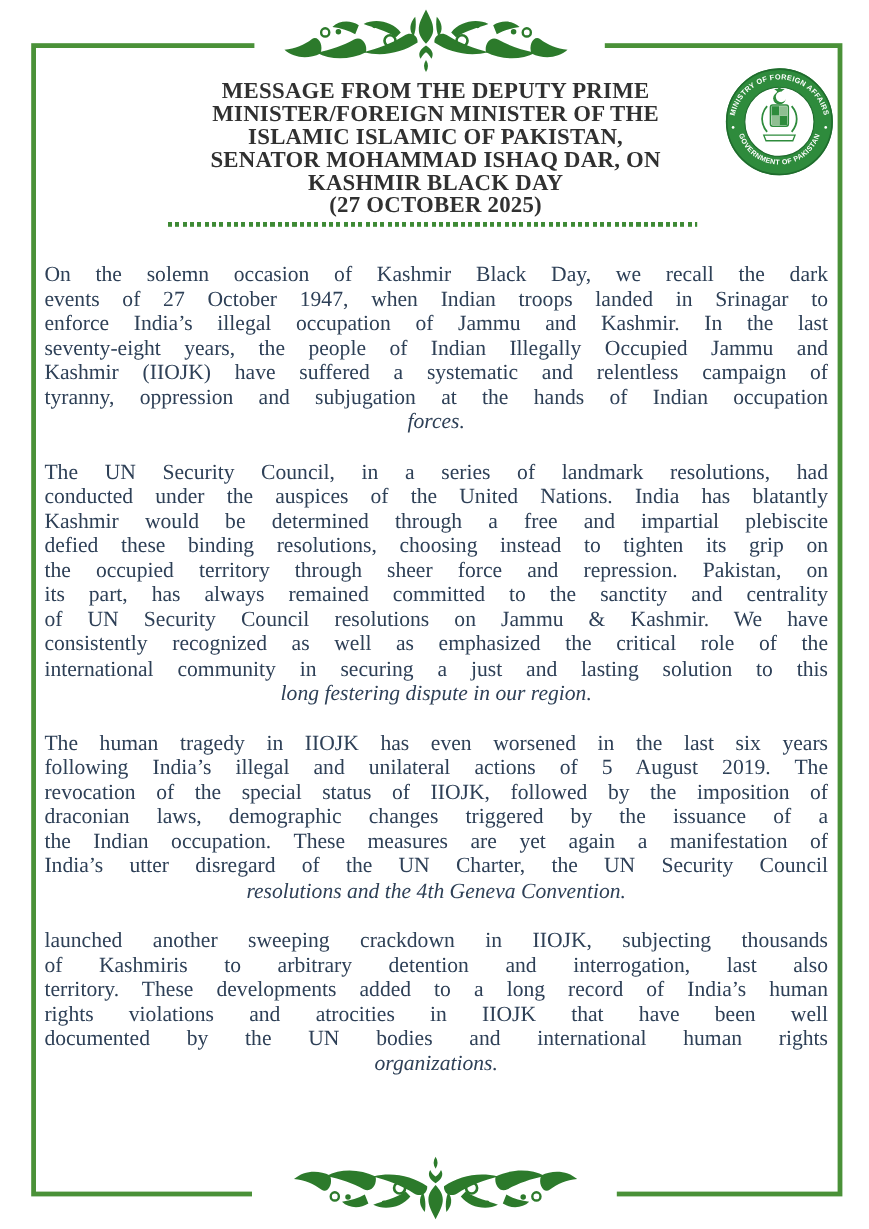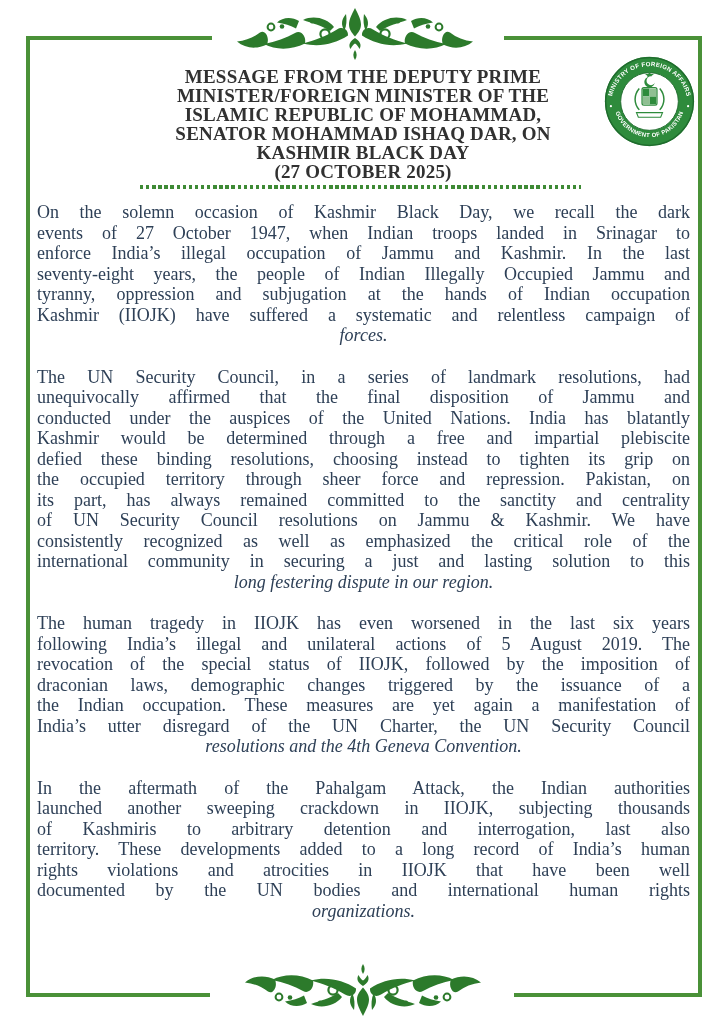--- a/index.html
+++ b/index.html
@@ -38,21 +38,21 @@
   }
   .divider{
     position:absolute;left:140px;top:185px;width:441px;height:4px;
     background:repeating-linear-gradient(90deg,var(--dot-green,#3e8a35) 0 3.4px,transparent 3.4px 6.1px);
   }
   .body-block{
     position:absolute;left:37px;top:202px;width:653px;
     font-size:18px;line-height:20.5px;
     color:var(--body-color,#2e4057);
   }
-  .paragraph{margin:0 0 21px 0;}
+  .paragraph{margin:16px 0 21px 0;}
   .paragraph:last-child{margin-bottom:0;}
   .jline{text-align:justify;text-align-last:justify;}
   .lline{text-align:center;font-style:italic;}
   .seal-arc-text{
     font-family:"Liberation Sans","DejaVu Sans",sans-serif;
     font-weight:bold;
     fill:#ffffff;
   }
 </style>
 </head>
@@ -93,21 +93,21 @@
   <svg class="ornament top" viewBox="0 0 240 54">
       <use href="#flourish"></use>
     </svg>
   <svg class="ornament bottom" viewBox="0 0 240 54">
       <use href="#flourish"></use>
     </svg>
 
   <div class="title-block" id="title-block">
       <div class="title-line">MESSAGE FROM THE DEPUTY PRIME</div>
       <div class="title-line">MINISTER/FOREIGN MINISTER OF THE</div>
-      <div class="title-line">ISLAMIC REPUBLIC OF MOHAMMAD,</div>
+      <div class="title-line">ISLAMIC ISLAMIC OF PAKISTAN,</div>
       <div class="title-line">SENATOR MOHAMMAD ISHAQ DAR, ON</div>
       <div class="title-line">KASHMIR BLACK DAY</div>
       <div class="title-line">(27 OCTOBER 2025)</div>
     </div>
 
   <svg class="seal" viewBox="0 0 100 100">
     <defs>
       <path id="arcT" d="M9 53 A41 41 0 1 1 91 53"></path>
       <path id="arcB" d="M13 59 A38 38 0 0 0 87 59"></path>
     </defs>
@@ -139,48 +139,46 @@
   </svg>
 
   <div class="divider"></div>
 
   <div class="body-block" id="body-block">
       <div class="paragraph">
         <div class="jline">On the solemn occasion of Kashmir Black Day, we recall the dark</div>
         <div class="jline">events of 27 October 1947, when Indian troops landed in Srinagar to</div>
         <div class="jline">enforce India’s illegal occupation of Jammu and Kashmir. In the last</div>
         <div class="jline">seventy-eight years, the people of Indian Illegally Occupied Jammu and</div>
+        <div class="jline">Kashmir (IIOJK) have suffered a systematic and relentless campaign of</div>
         <div class="jline">tyranny, oppression and subjugation at the hands of Indian occupation</div>
-        <div class="jline">Kashmir (IIOJK) have suffered a systematic and relentless campaign of</div>
         <div class="lline">forces.</div>
       </div>
       <div class="paragraph">
         <div class="jline">The UN Security Council, in a series of landmark resolutions, had</div>
-        <div class="jline">unequivocally affirmed that the final disposition of Jammu and</div>
         <div class="jline">conducted under the auspices of the United Nations. India has blatantly</div>
         <div class="jline">Kashmir would be determined through a free and impartial plebiscite</div>
         <div class="jline">defied these binding resolutions, choosing instead to tighten its grip on</div>
         <div class="jline">the occupied territory through sheer force and repression. Pakistan, on</div>
         <div class="jline">its part, has always remained committed to the sanctity and centrality</div>
         <div class="jline">of UN Security Council resolutions on Jammu &amp; Kashmir. We have</div>
         <div class="jline">consistently recognized as well as emphasized the critical role of the</div>
         <div class="jline">international community in securing a just and lasting solution to this</div>
         <div class="lline">long festering dispute in our region.</div>
       </div>
       <div class="paragraph">
         <div class="jline">The human tragedy in IIOJK has even worsened in the last six years</div>
         <div class="jline">following India’s illegal and unilateral actions of 5 August 2019. The</div>
         <div class="jline">revocation of the special status of IIOJK, followed by the imposition of</div>
         <div class="jline">draconian laws, demographic changes triggered by the issuance of a</div>
         <div class="jline">the Indian occupation. These measures are yet again a manifestation of</div>
         <div class="jline">India’s utter disregard of the UN Charter, the UN Security Council</div>
         <div class="lline">resolutions and the 4th Geneva Convention.</div>
       </div>
       <div class="paragraph">
-        <div class="jline">In the aftermath of the Pahalgam Attack, the Indian authorities</div>
         <div class="jline">launched another sweeping crackdown in IIOJK, subjecting thousands</div>
         <div class="jline">of Kashmiris to arbitrary detention and interrogation, last also</div>
         <div class="jline">territory. These developments added to a long record of India’s human</div>
         <div class="jline">rights violations and atrocities in IIOJK that have been well</div>
         <div class="jline">documented by the UN bodies and international human rights</div>
         <div class="lline">organizations.</div>
       </div>
     </div>
 
 </div>

